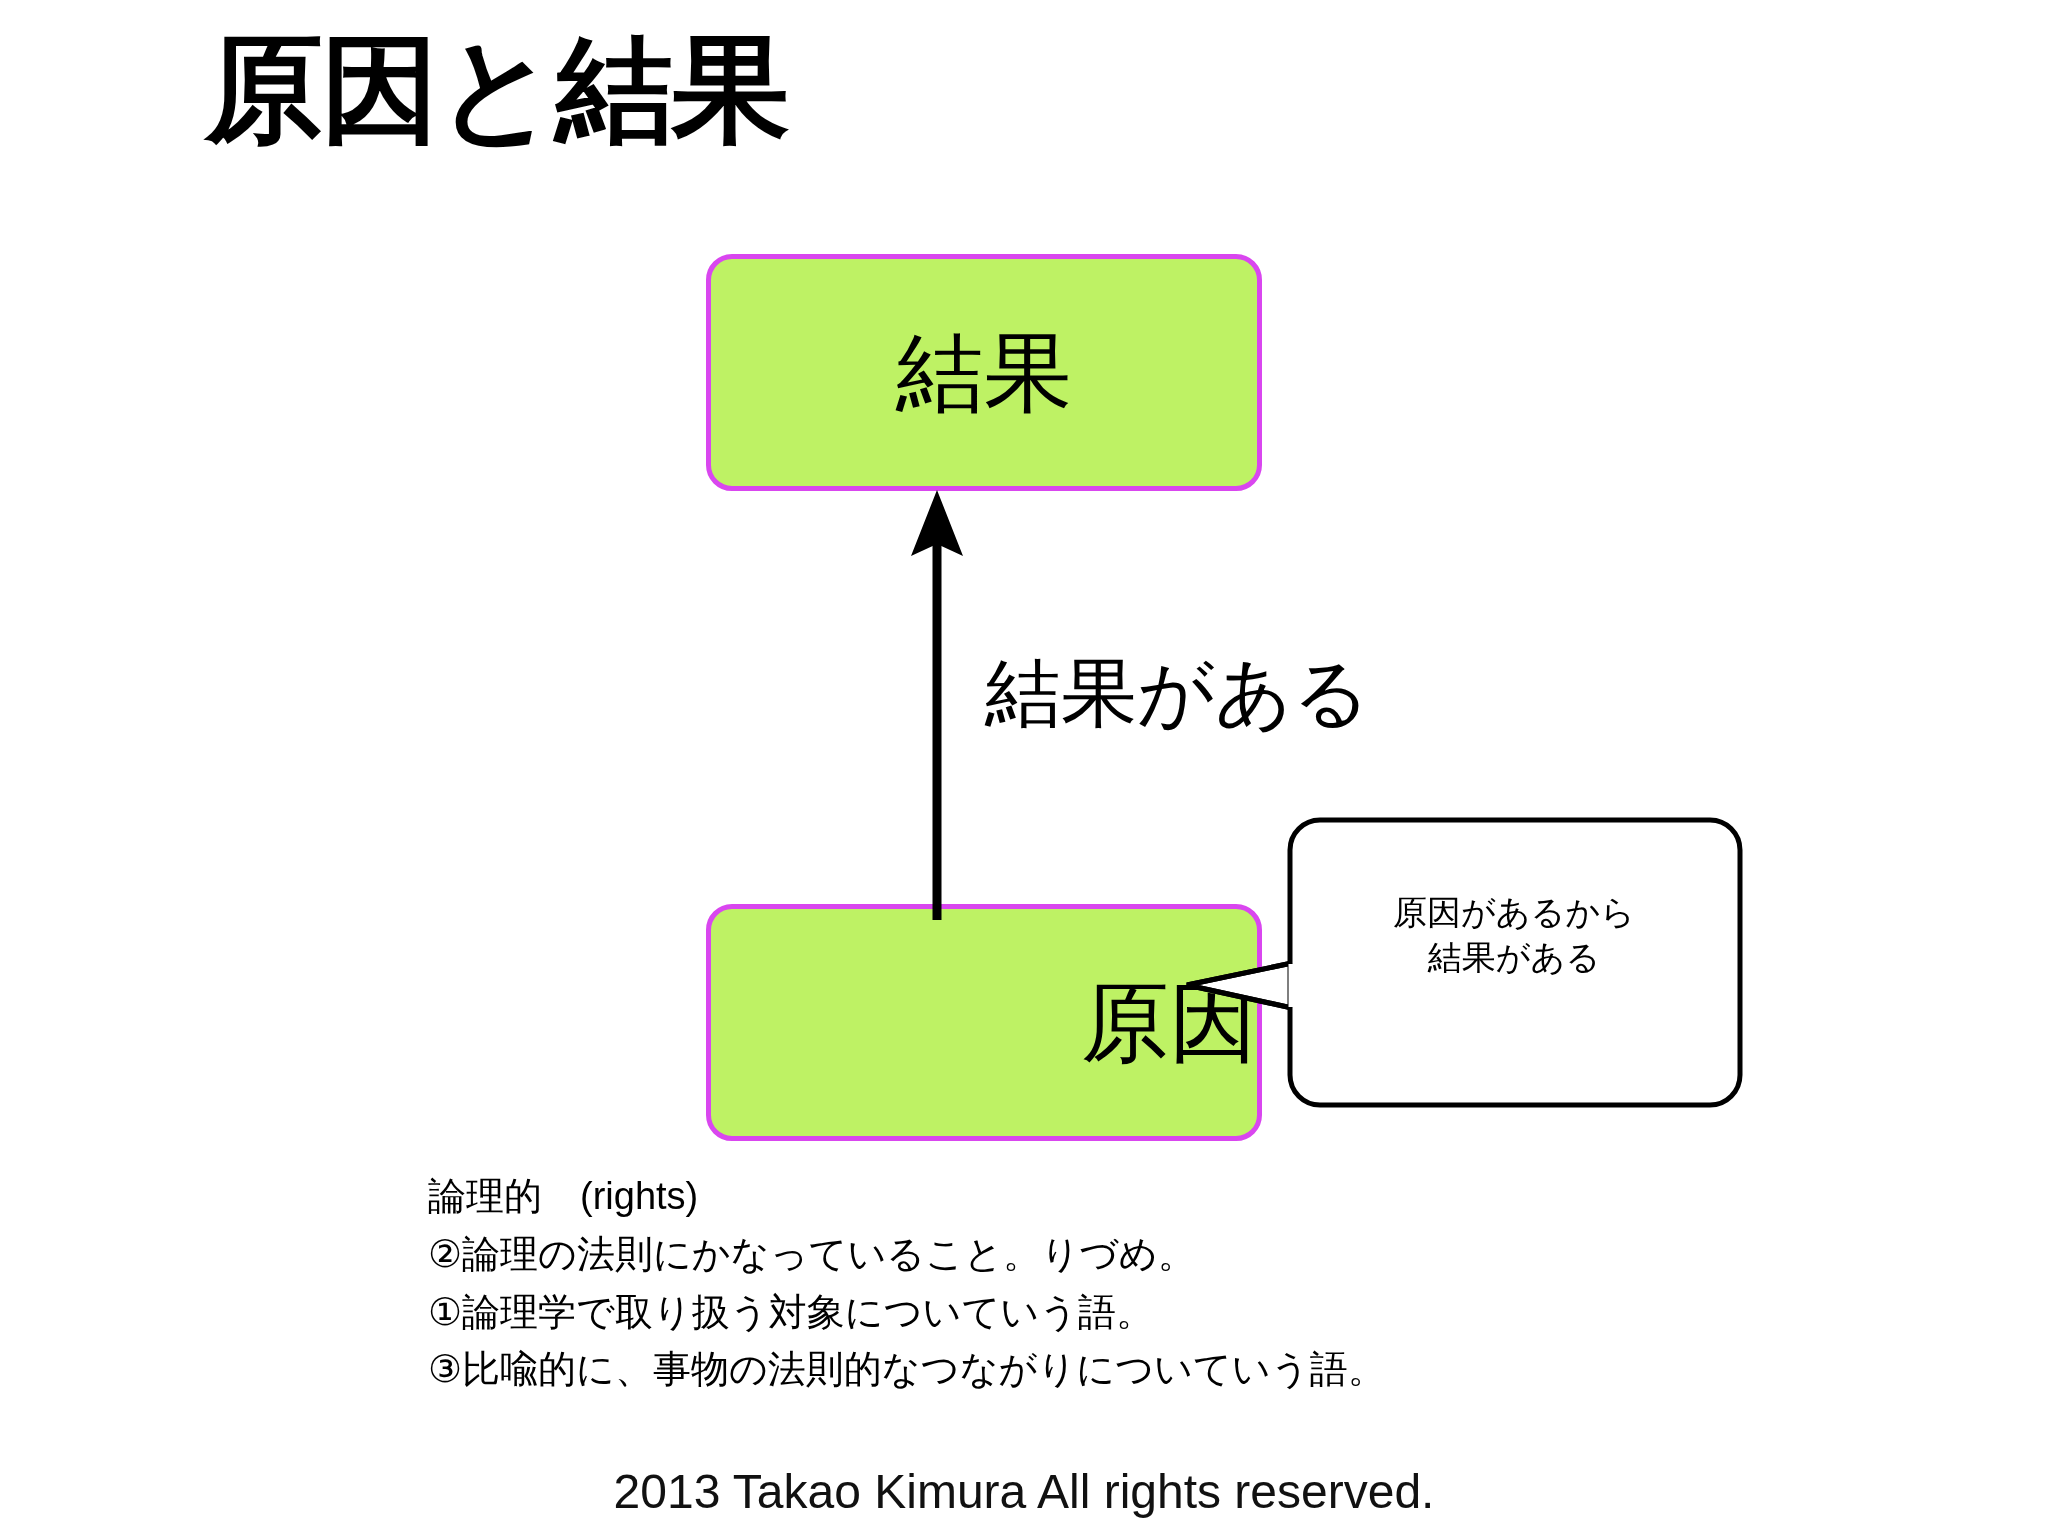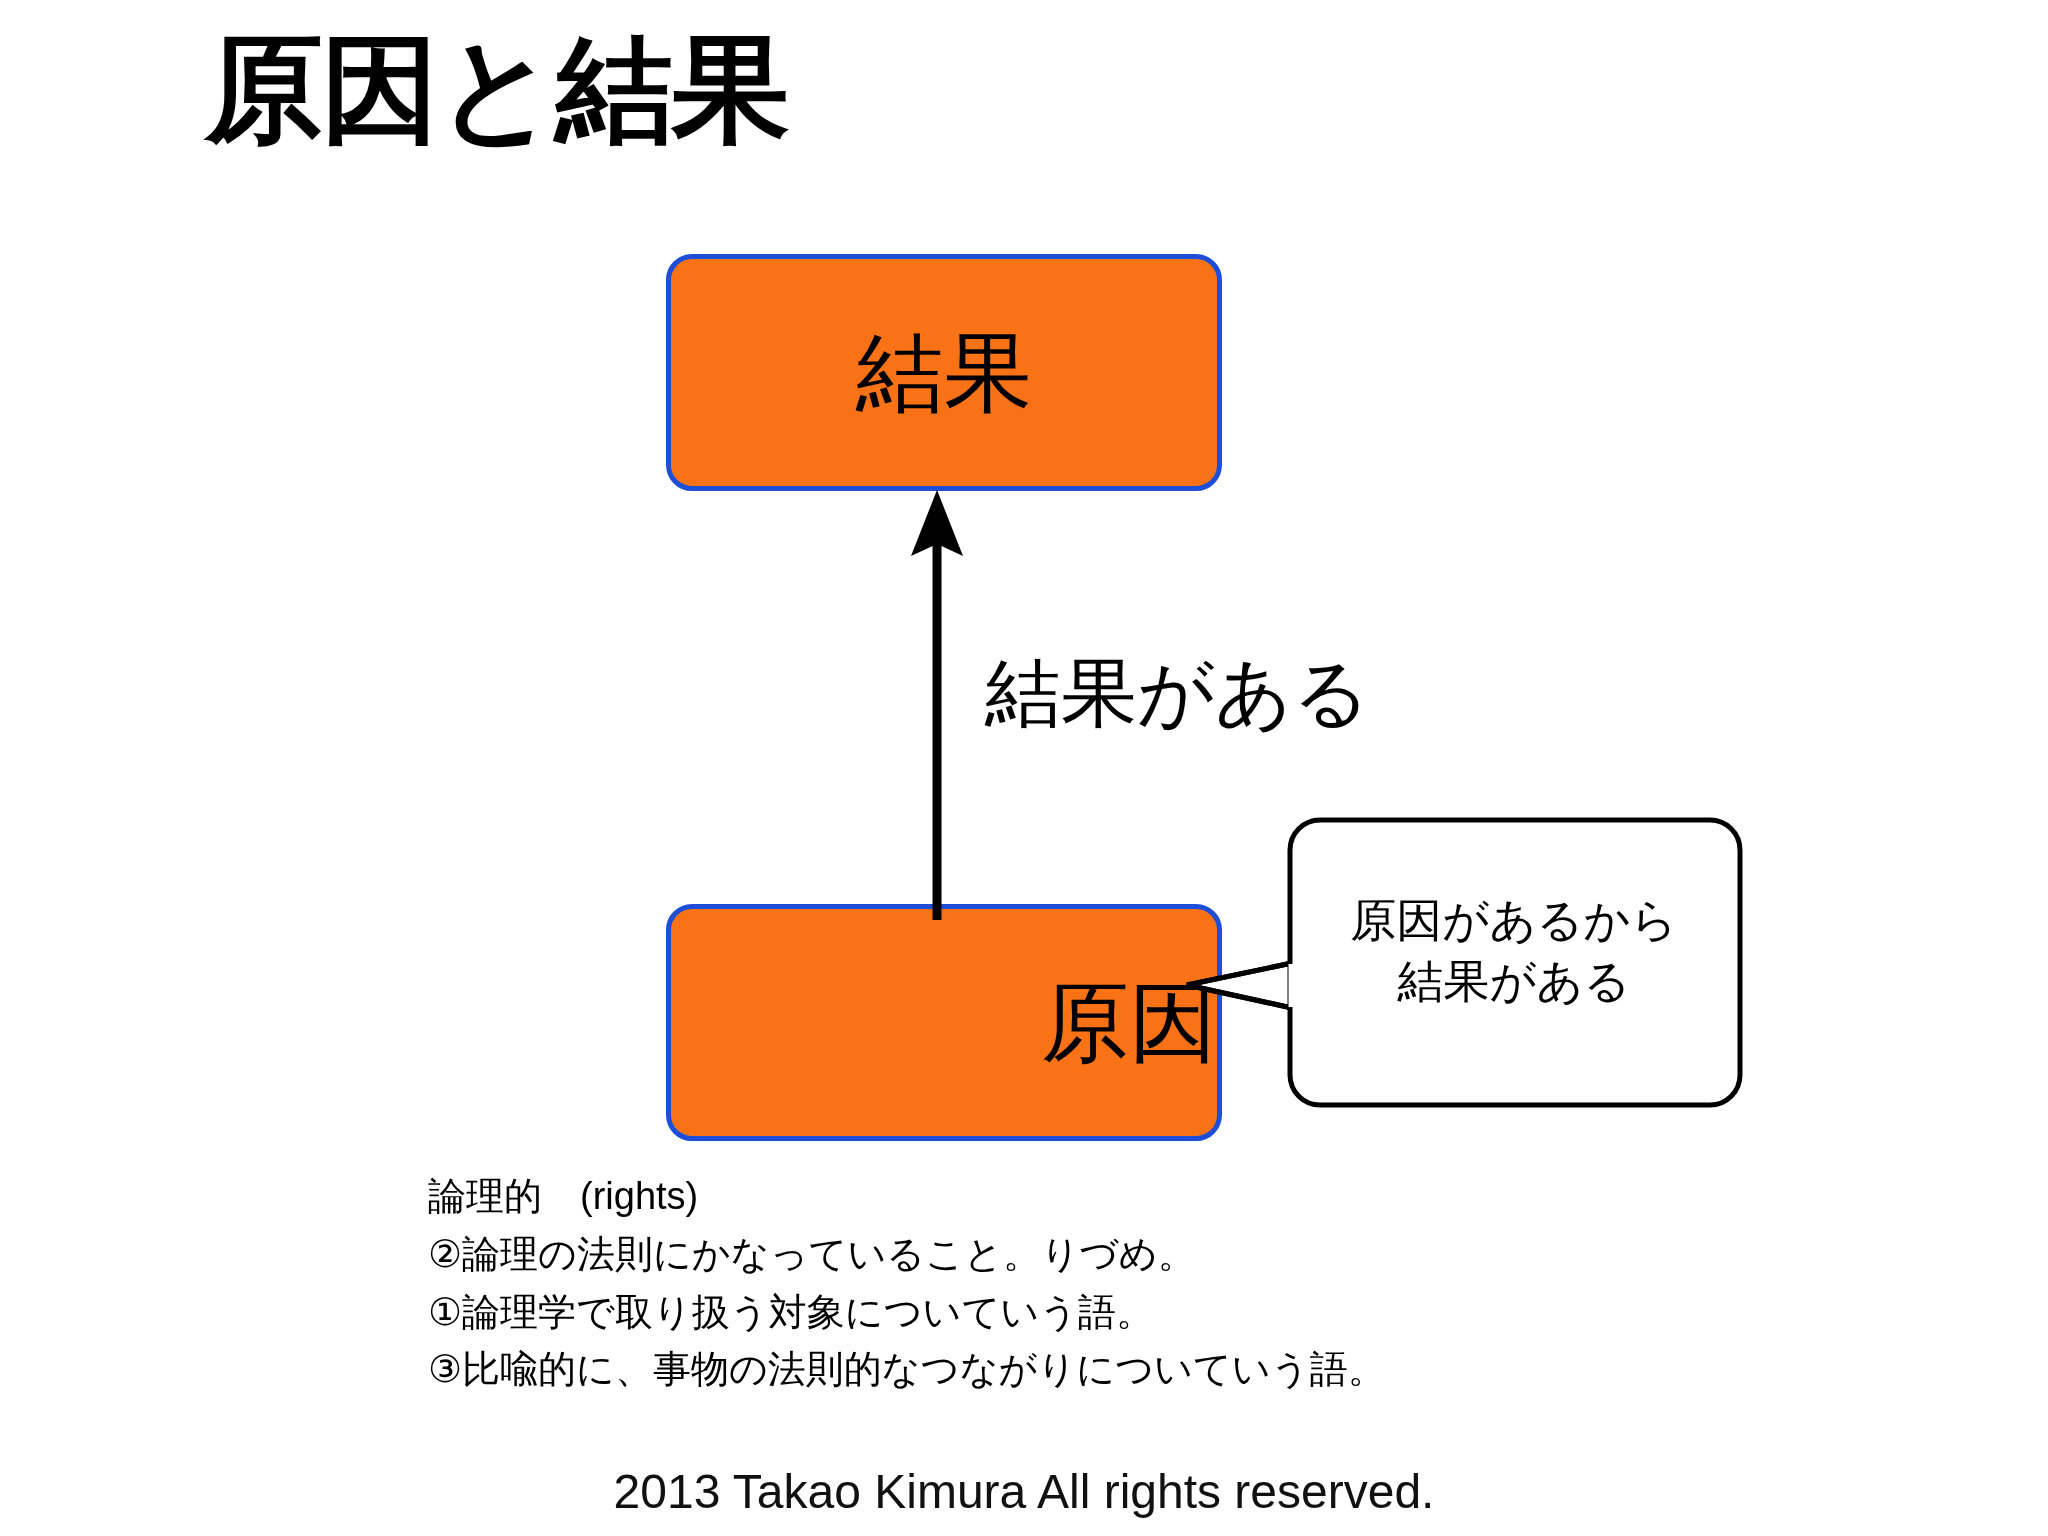--- a/index.html
+++ b/index.html
@@ -29,26 +29,27 @@
     letter-spacing: -2px;
     line-height: 1.15;
     white-space: nowrap;
     color: #000000;
   }
 
   
   .node-box {
     position: absolute;
     box-sizing: border-box;
-    border: 5px solid #1d4ed8;
+    border: 5px solid #d946ef;
     border-radius: 26px;
-    background: #f97316;
+    background: #bef264;
     display: flex;
     align-items: center;
     justify-content: center;
+    margin-left: 40px;
   }
   .node-label {
     font-size: 88px;
     line-height: 1;
     color: #000000;
     white-space: nowrap;
   }
 
   #box-effect {
     left: 666px;
@@ -93,21 +94,21 @@
     width: 570px;
     height: 300px;
     overflow: visible;
   }
   #callout-text {
     position: absolute;
     left: 1300px;
     top: 890px;
     width: 428px;
     text-align: center;
-    font-size: 46px;
+    font-size: 34px;
     line-height: 1.32;
     color: #000000;
   }
   #callout-text .line { display: block; white-space: nowrap; }
 
   
   #note-block {
     position: absolute;
     left: 428px;
     top: 1168px;

